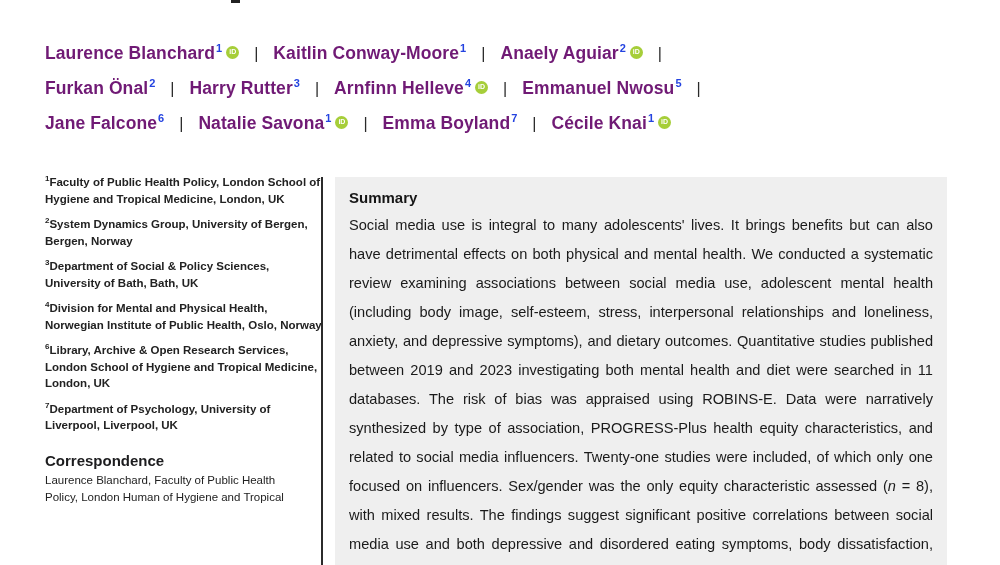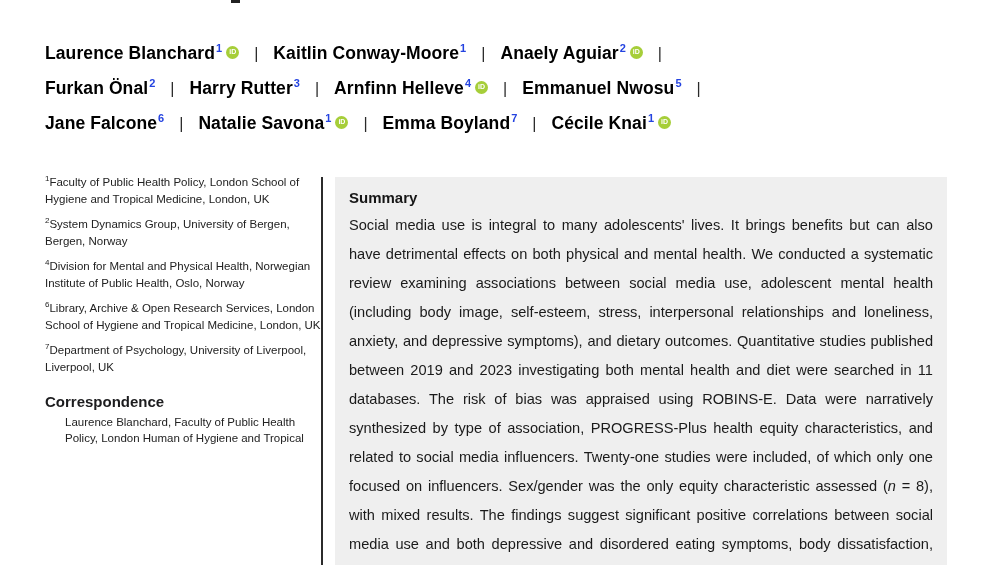--- a/index.html
+++ b/index.html
@@ -25,21 +25,21 @@
     left: 45px; top: 41px; width: 830px;
   }
   .author-row {
     height: 35px;
     line-height: 24px;
     white-space: nowrap;
   }
   .author-name {
     font-size: 17.5px;
     font-weight: 700;
-    color: #000000;
+    color: #701a75;
     letter-spacing: 0.1px;
   }
   .author-sup {
     font-size: 11px;
     font-weight: 700;
     color: var(--accent-blue);
     position: relative;
     top: -7px;
     margin-left: 1px;
   }
@@ -64,33 +64,33 @@
     margin: 0 15px;
   }
   
   .left-col {
     position: absolute;
     left: 45px; top: 174px; width: 278px;
     font-size: 11.5px;
     line-height: 16.5px;
     color: #222222;
   }
-  .affiliation { margin-bottom: 9px; }
+  .affiliation { margin-bottom: 9px; font-weight: bold; }
   .affiliation sup {
     font-size: 8px;
     line-height: 0;
   }
   .correspondence { margin-top: 19px; }
   .correspondence-heading {
     font-weight: 700;
     font-size: 15px;
     margin-bottom: 3px;
     color: #1c1c1e;
   }
-  .correspondence-line { display: block; margin-left: 20px; }
+  .correspondence-line { display: block; }
   
   .v-rule {
     position: absolute;
     left: 321px; top: 177px;
     width: 2px; height: 388px;
     background: var(--rule-color);
   }
   
   .summary-box {
     position: absolute;
@@ -124,20 +124,21 @@
   <div class="authors-block" id="authors-block">
       <div class="author-row"><span class="author"><span class="author-name">Laurence Blanchard</span><span class="author-sup">1</span><span class="orcid-badge">iD</span></span><span class="author-sep">|</span><span class="author"><span class="author-name">Kaitlin Conway-Moore</span><span class="author-sup">1</span></span><span class="author-sep">|</span><span class="author"><span class="author-name">Anaely Aguiar</span><span class="author-sup">2</span><span class="orcid-badge">iD</span></span><span class="author-sep">|</span></div>
       <div class="author-row"><span class="author"><span class="author-name">Furkan Önal</span><span class="author-sup">2</span></span><span class="author-sep">|</span><span class="author"><span class="author-name">Harry Rutter</span><span class="author-sup">3</span></span><span class="author-sep">|</span><span class="author"><span class="author-name">Arnfinn Helleve</span><span class="author-sup">4</span><span class="orcid-badge">iD</span></span><span class="author-sep">|</span><span class="author"><span class="author-name">Emmanuel Nwosu</span><span class="author-sup">5</span></span><span class="author-sep">|</span></div>
       <div class="author-row"><span class="author"><span class="author-name">Jane Falcone</span><span class="author-sup">6</span></span><span class="author-sep">|</span><span class="author"><span class="author-name">Natalie Savona</span><span class="author-sup">1</span><span class="orcid-badge">iD</span></span><span class="author-sep">|</span><span class="author"><span class="author-name">Emma Boyland</span><span class="author-sup">7</span></span><span class="author-sep">|</span><span class="author"><span class="author-name">Cécile Knai</span><span class="author-sup">1</span><span class="orcid-badge">iD</span></span></div>
     </div>
 
   <div class="left-col">
     <div id="affiliations">
         <div class="affiliation"><sup>1</sup>Faculty of Public Health Policy, London School of Hygiene and Tropical Medicine, London, UK</div>
         <div class="affiliation"><sup>2</sup>System Dynamics Group, University of Bergen, Bergen, Norway</div>
+        <div class="affiliation"><sup>3</sup>Department of Social &amp; Policy Sciences, University of Bath, Bath, UK</div>
         <div class="affiliation"><sup>4</sup>Division for Mental and Physical Health, Norwegian Institute of Public Health, Oslo, Norway</div>
         <div class="affiliation"><sup>6</sup>Library, Archive &amp; Open Research Services, London School of Hygiene and Tropical Medicine, London, UK</div>
         <div class="affiliation"><sup>7</sup>Department of Psychology, University of Liverpool, Liverpool, UK</div>
       </div>
     <div class="correspondence">
       <div class="correspondence-heading">Correspondence</div>
       <div id="correspondence-lines">
           <span class="correspondence-line">Laurence Blanchard, Faculty of Public Health</span>
           <span class="correspondence-line">Policy, London Human of Hygiene and Tropical</span>
         </div>

